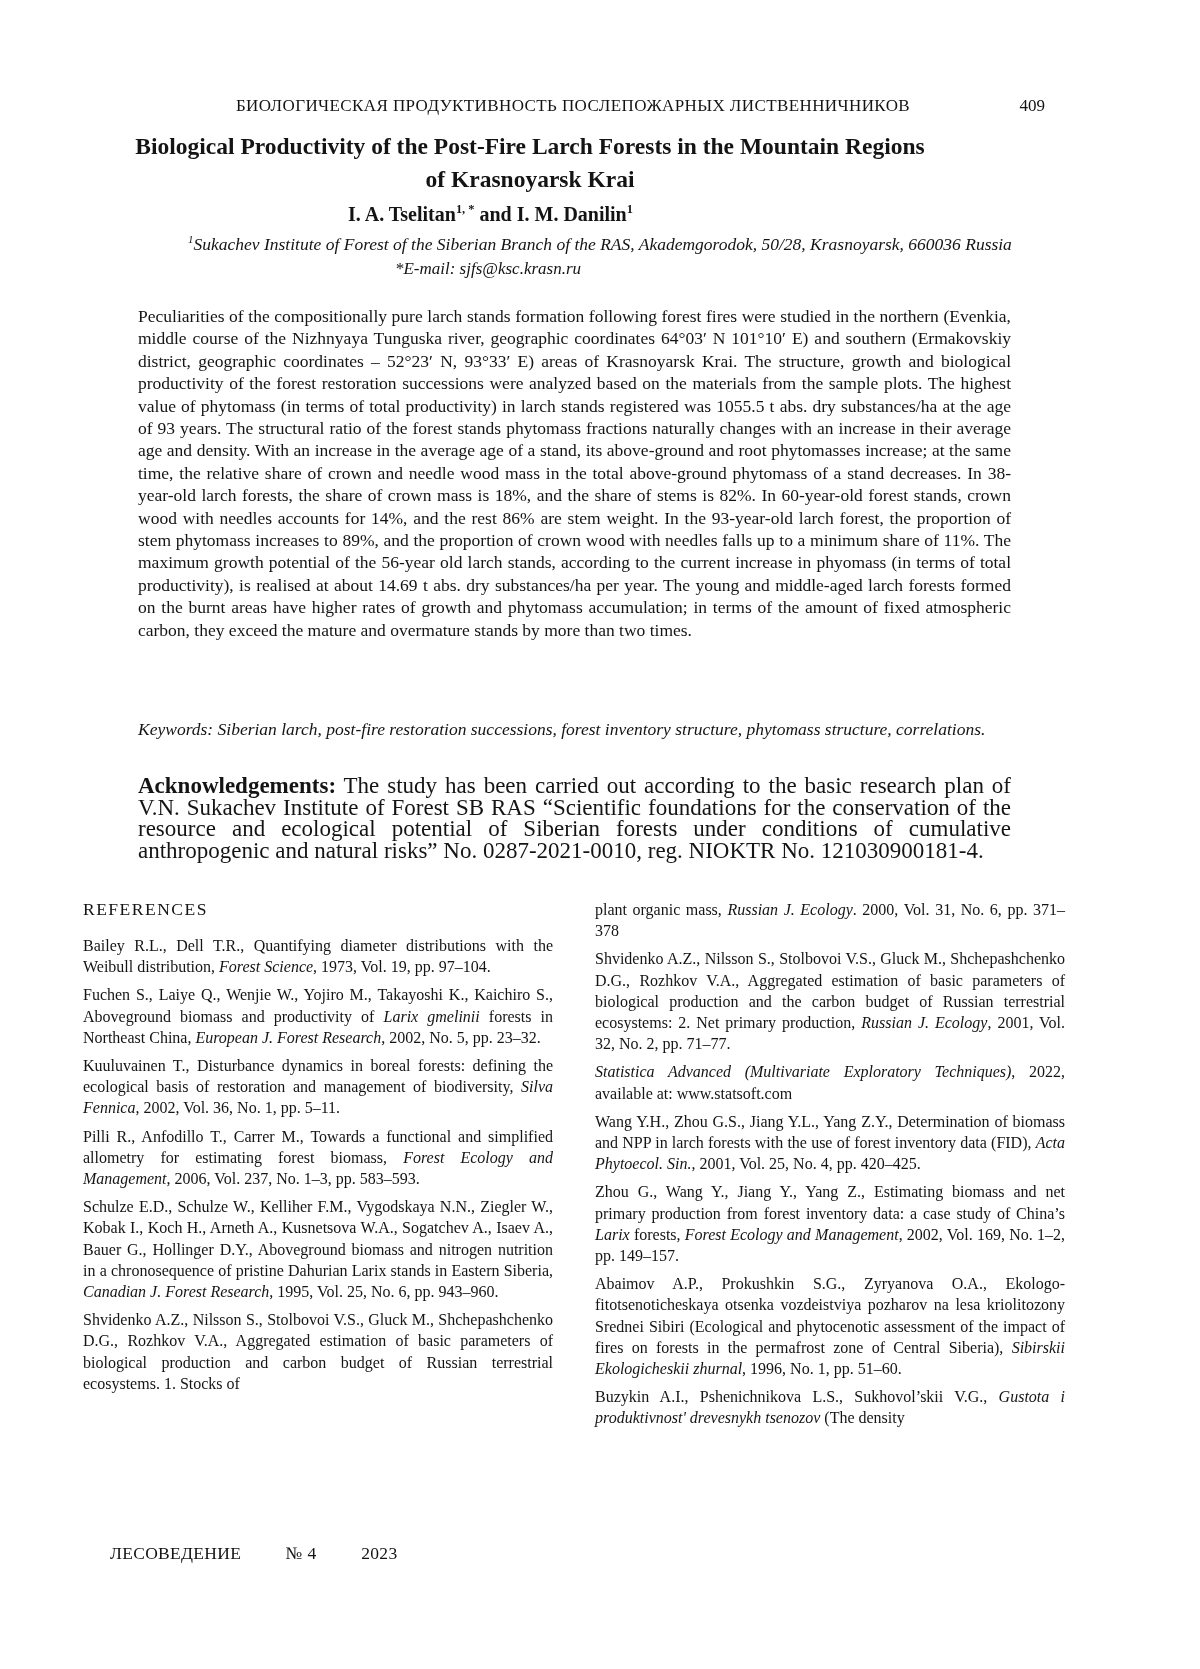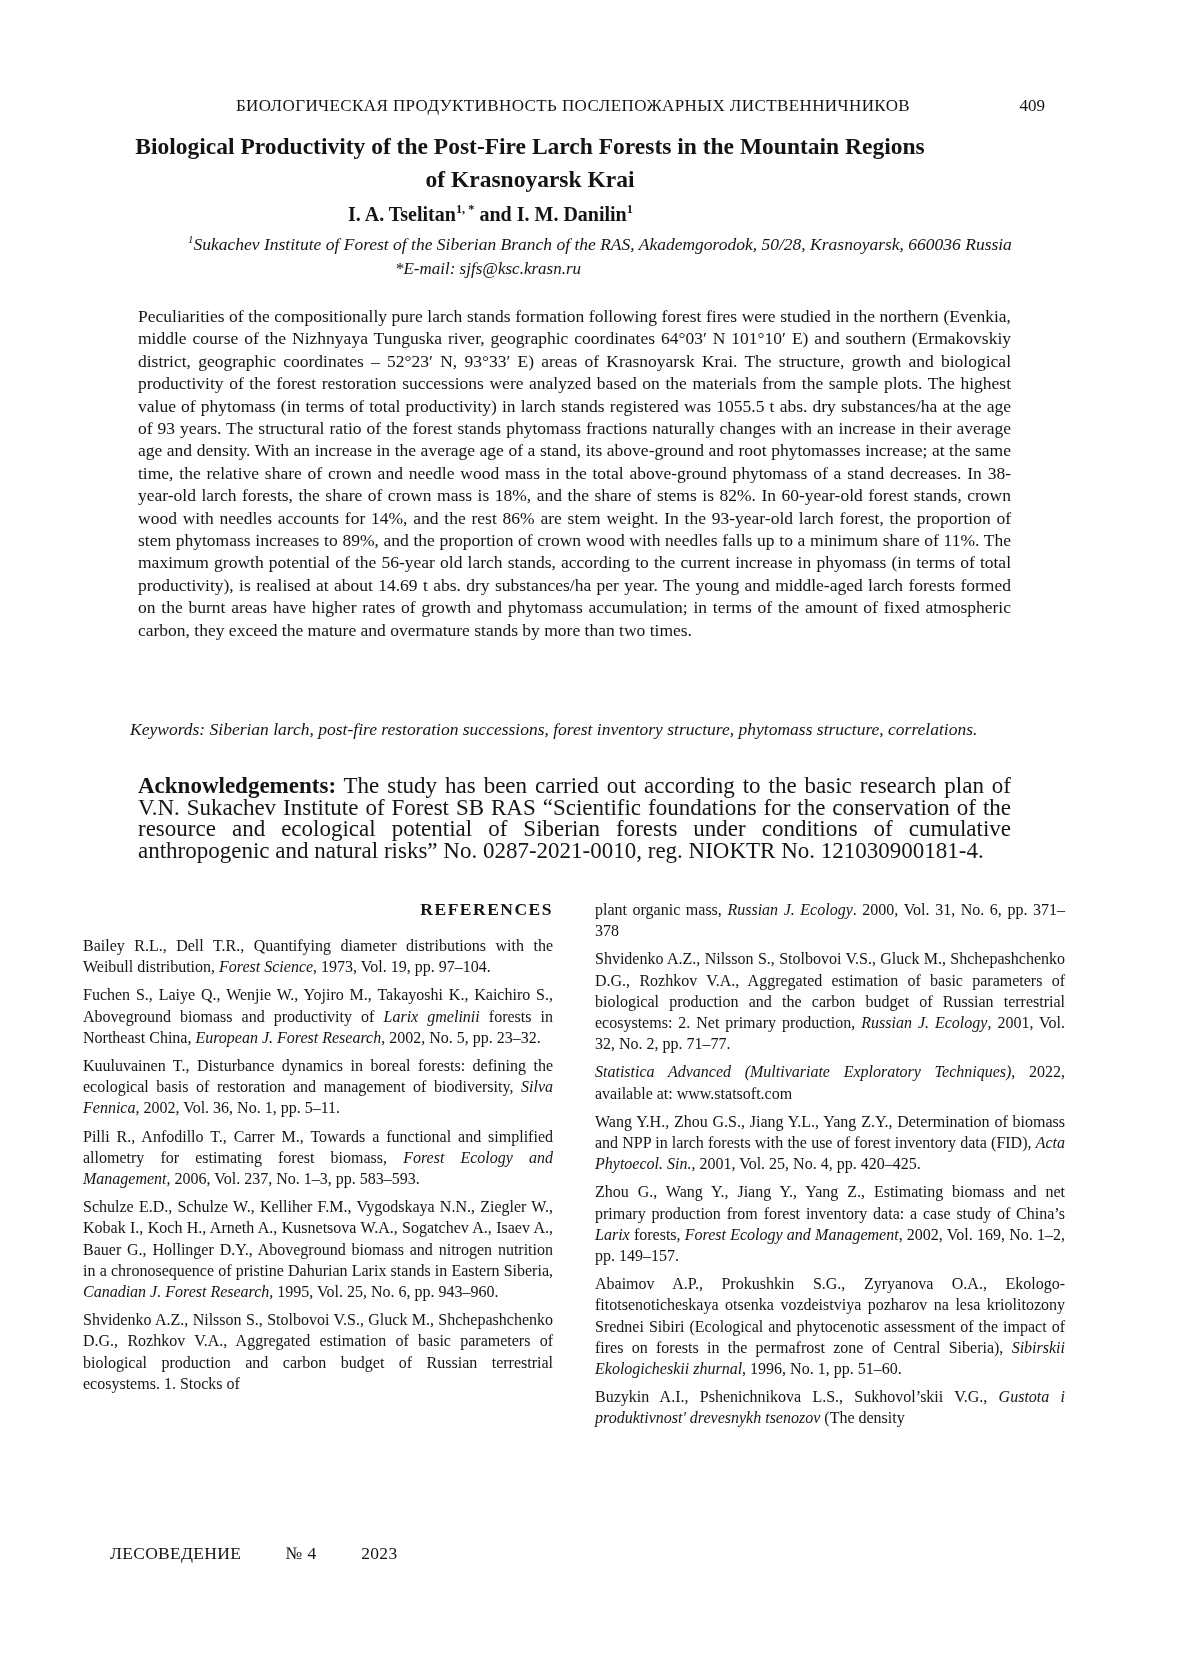--- a/index.html
+++ b/index.html
@@ -36,37 +36,37 @@
   .email {
     position:absolute; top:259px; left:0; width:976px;
     text-align:center; font-style:italic; font-size:17px;
   }
 
   .abstract {
     position:absolute; top:305px; left:138px; width:873px; margin:0;
     font-size:17.5px; line-height:22.4px; text-align:justify;
   }
   .keywords {
-    position:absolute; top:719px; left:130px; width:873px; margin:0;
+    position:absolute; top:719px; left:138px; width:873px; margin:0;
     font-style:italic; font-size:17.5px; line-height:21.5px; text-align:justify;
   }
   .ack {
     position:absolute; top:775px; left:138px; width:873px; margin:0;
     font-size:23px; line-height:21.5px; text-align:justify;
   }
   .ack b { font-weight:bold; }
 
   .refs {
     position:absolute; top:899px; left:83px; width:982px;
     display:flex; gap:42px; align-items:flex-start;
   }
   .col { width:470px; }
   .refs-heading {
-    margin:0 0 15px 0; text-align:right;
-    font-size:17.5px; font-weight:bold; letter-spacing:1.5px;
+    margin:0 0 15px 0; text-align:left;
+    font-size:17.5px; font-weight:normal; letter-spacing:1.5px;
   }
   .ref {
     margin:0 0 7px 0; font-size:16px; line-height:21.2px; text-align:justify;
   }
   .it { font-style:italic; }
 
   .footer {
     position:absolute; top:1543px; left:110px; font-size:17.5px; letter-spacing:0.3px;
   }
   .footer .fi { margin-left:40px; }

